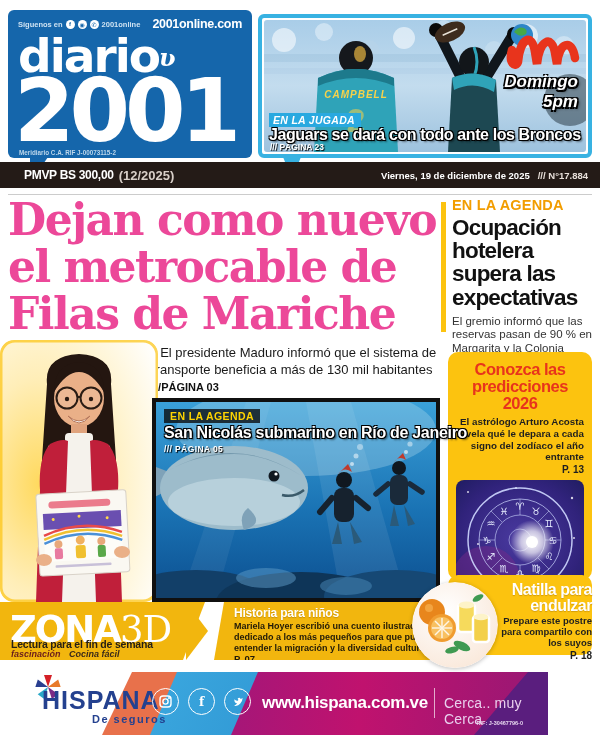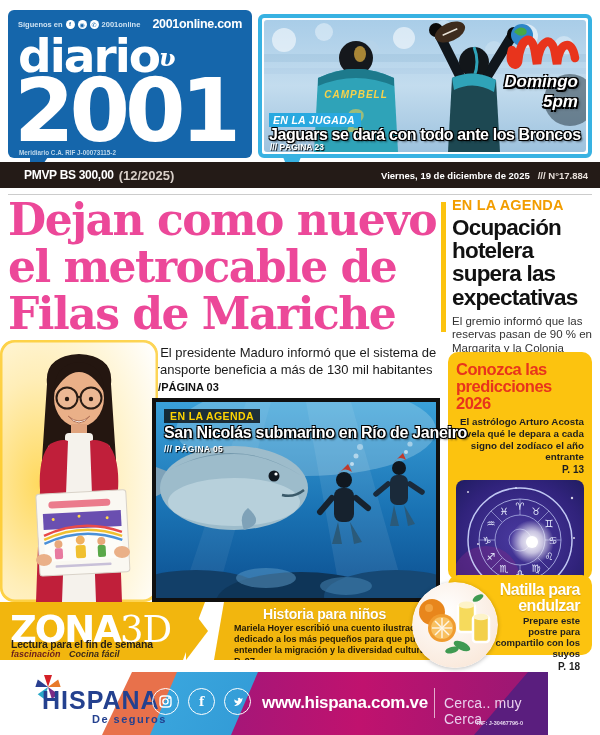--- a/index.html
+++ b/index.html
@@ -47,21 +47,21 @@
   
   .col-rule{left:441px;top:202px;width:5px;height:130px;background:#fcc30f;}
   .hotel{left:452px;top:197px;width:141px;}
   .kicker-orange{color:#f29d00;font-weight:bold;font-size:14.5px;letter-spacing:.2px;}
   .hotel-hl{margin-top:3px;font-size:22.5px;font-weight:bold;color:#111;line-height:1.03;letter-spacing:-.8px;}
   .hotel-sum{margin-top:6px;font-size:11.5px;color:#333;line-height:1.18;}
   .hotel-page{margin-top:4px;font-size:10.5px;font-weight:bold;color:#111;}
 
   
   .pred{left:448px;top:352px;width:144px;height:228px;background:#fcc30f;border-radius:10px;box-sizing:border-box;padding:9px 8px;}
-  .pred-title{color:#e8341c;font-weight:bold;font-size:16.5px;line-height:1.02;text-align:left;letter-spacing:-.5px;}
+  .pred-title{color:#e8341c;font-weight:bold;font-size:16.5px;line-height:1.02;text-align:center;letter-spacing:-.5px;}
   .pred-sum{margin-top:5px;color:#1f1f1f;font-weight:bold;font-size:9.8px;line-height:1.18;text-align:right;}
   .pred-page{color:#1f1f1f;font-weight:bold;font-size:10px;text-align:right;margin-top:1px;}
   .pred-wheel{margin-top:5px;border-radius:8px;overflow:hidden;width:128px;height:118px;}
 
   
   .woman{left:0;top:340px;width:158px;height:262px;border-radius:14px;overflow:hidden;}
 
   
   .santa{left:152px;top:398px;width:288px;height:204px;background:#0c4f90;border:4px solid #101010;box-sizing:border-box;}
   .sa-kicker{left:8px;top:7px;background:rgba(10,10,10,.78);color:#ffd400;font-weight:bold;font-size:10.5px;padding:1px 6px;letter-spacing:.4px;}
@@ -74,26 +74,26 @@
              clip-path:polygon(0 0,205px 0,183px 58px,0 58px);}
   .zona-logo{left:10px;top:3px;color:#fff;font-weight:bold;font-size:37px;letter-spacing:-2px;line-height:1;font-family:"DejaVu Sans",sans-serif;margin-top:6px;}
   .zona-3d{font-family:"DejaVu Serif",serif;font-weight:normal;letter-spacing:-1px;}
   .zona-tag{left:11px;top:36px;color:#262015;font-size:10.5px;font-weight:bold;letter-spacing:-.2px;}
   .zona-brands{left:11px;top:47px;font-size:9px;color:#6b1d1d;}
   .zona-brand-script{font-family:Liberation Sans, sans-serif;font-style:italic;font-weight:bold;}
   .zona-brand-bold{font-weight:bold;color:#3a2a1a;margin-left:6px;font-style:italic;}
   .zona-chev{left:186px;top:602px;width:0;height:0;border-top:29px solid transparent;border-bottom:29px solid transparent;border-left:22px solid #f2b60e;}
   .zona-right{left:214px;top:602px;width:244px;height:58px;background:#f2b60e;
               clip-path:polygon(10px 0,244px 0,238px 58px,0 58px);box-sizing:border-box;padding:4px 8px 0 20px;}
-  .zr-title{color:#fff;font-weight:bold;font-size:14px;letter-spacing:-.2px;text-shadow:0 1px 1px rgba(120,80,0,.35);margin-left:29px;}
+  .zr-title{color:#fff;font-weight:bold;font-size:12px;letter-spacing:-.2px;text-shadow:0 1px 1px rgba(120,80,0,.35);}
   .zr-sum{margin-top:1px;color:#211a08;font-weight:bold;font-size:9px;line-height:1.2;}
   .zr-page{color:#211a08;font-weight:bold;font-size:9.5px;}
 
   
-  .natilla{left:448px;top:575px;width:144px;height:80px;background:#fcc30f;border-radius:10px;box-sizing:border-box;padding:7px 12px 0 44px;}
+  .natilla{left:448px;top:575px;width:144px;height:80px;background:#fcc30f;border-radius:10px;box-sizing:border-box;padding:7px 0 0 44px;}
   .nat-title{color:#fff;font-weight:bold;font-size:16px;line-height:.98;text-align:right;letter-spacing:-.5px;text-shadow:0 1px 1px rgba(150,100,0,.4);}
   .nat-sum{margin-top:3px;color:#1f1f1f;font-weight:bold;font-size:9.5px;line-height:1.15;text-align:right;}
   .nat-page{color:#1f1f1f;font-weight:bold;font-size:10px;text-align:right;margin-top:1px;}
   .nat-circle{left:412px;top:582px;width:86px;height:86px;border-radius:50%;overflow:hidden;box-shadow:0 1px 4px rgba(0,0,0,.25);}
 
   
   .footer{left:0;top:672px;width:548px;height:63px;background:#ffffff;overflow:hidden;}
   .ft-orange{position:absolute;left:0;top:0;width:600px;height:63px;background:#e8714b;
              clip-path:polygon(22% 0,31% 0,26% 100%,17% 100%);}
   .ft-blue{position:absolute;left:0;top:0;width:600px;height:63px;background:linear-gradient(120deg,#45b6e8,#1b79c0);

